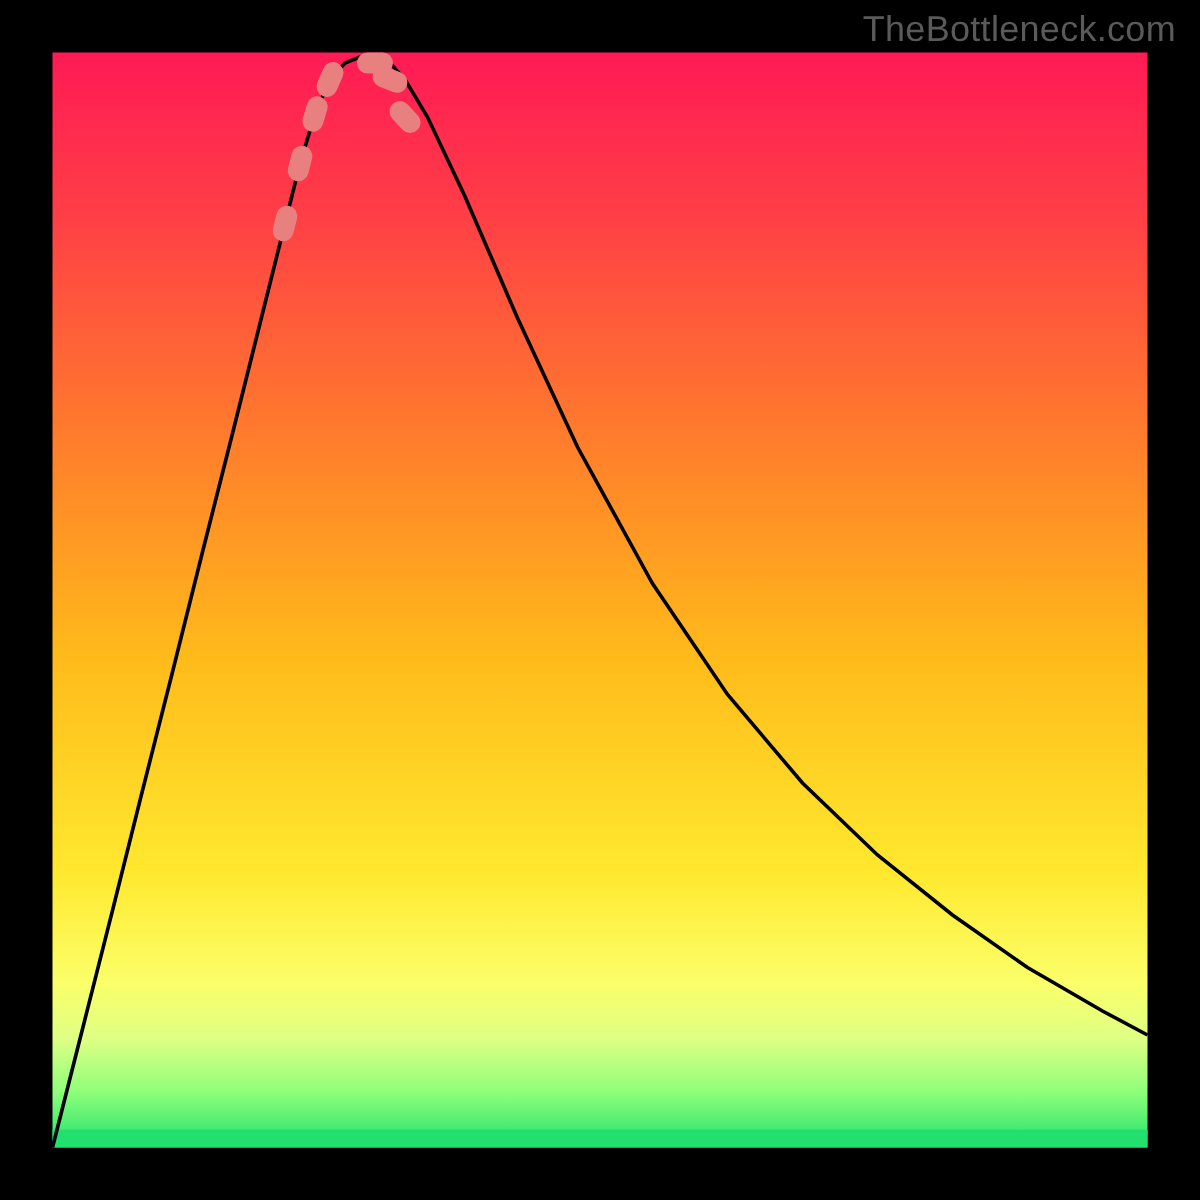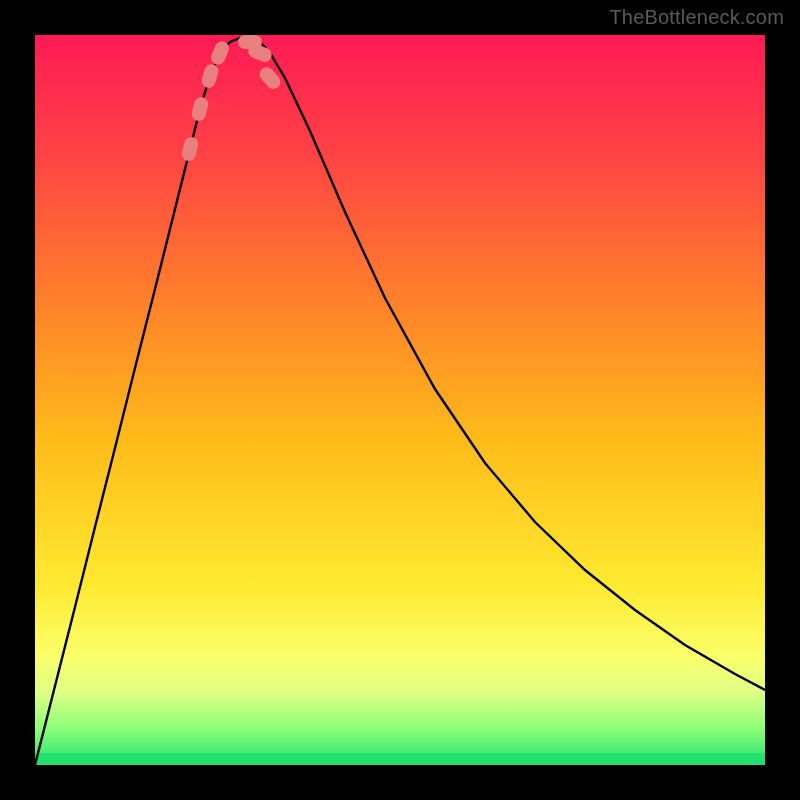--- a/index.html
+++ b/index.html
@@ -26,21 +26,21 @@
     height: 730px;
     overflow: visible;
     display: block;
   }
   .watermark {
     position: absolute;
     top: 6px;
     right: 16px;
     color: #5a5a5a;
     font-family: Arial, Helvetica, sans-serif;
-    font-size: 20px;
+    font-size: 24px;
     letter-spacing: 0.2px;
   }
 </style>
 </head>
 <body>
 
 <div class="frame">
 
   <div class="watermark">TheBottleneck.com</div>
 

